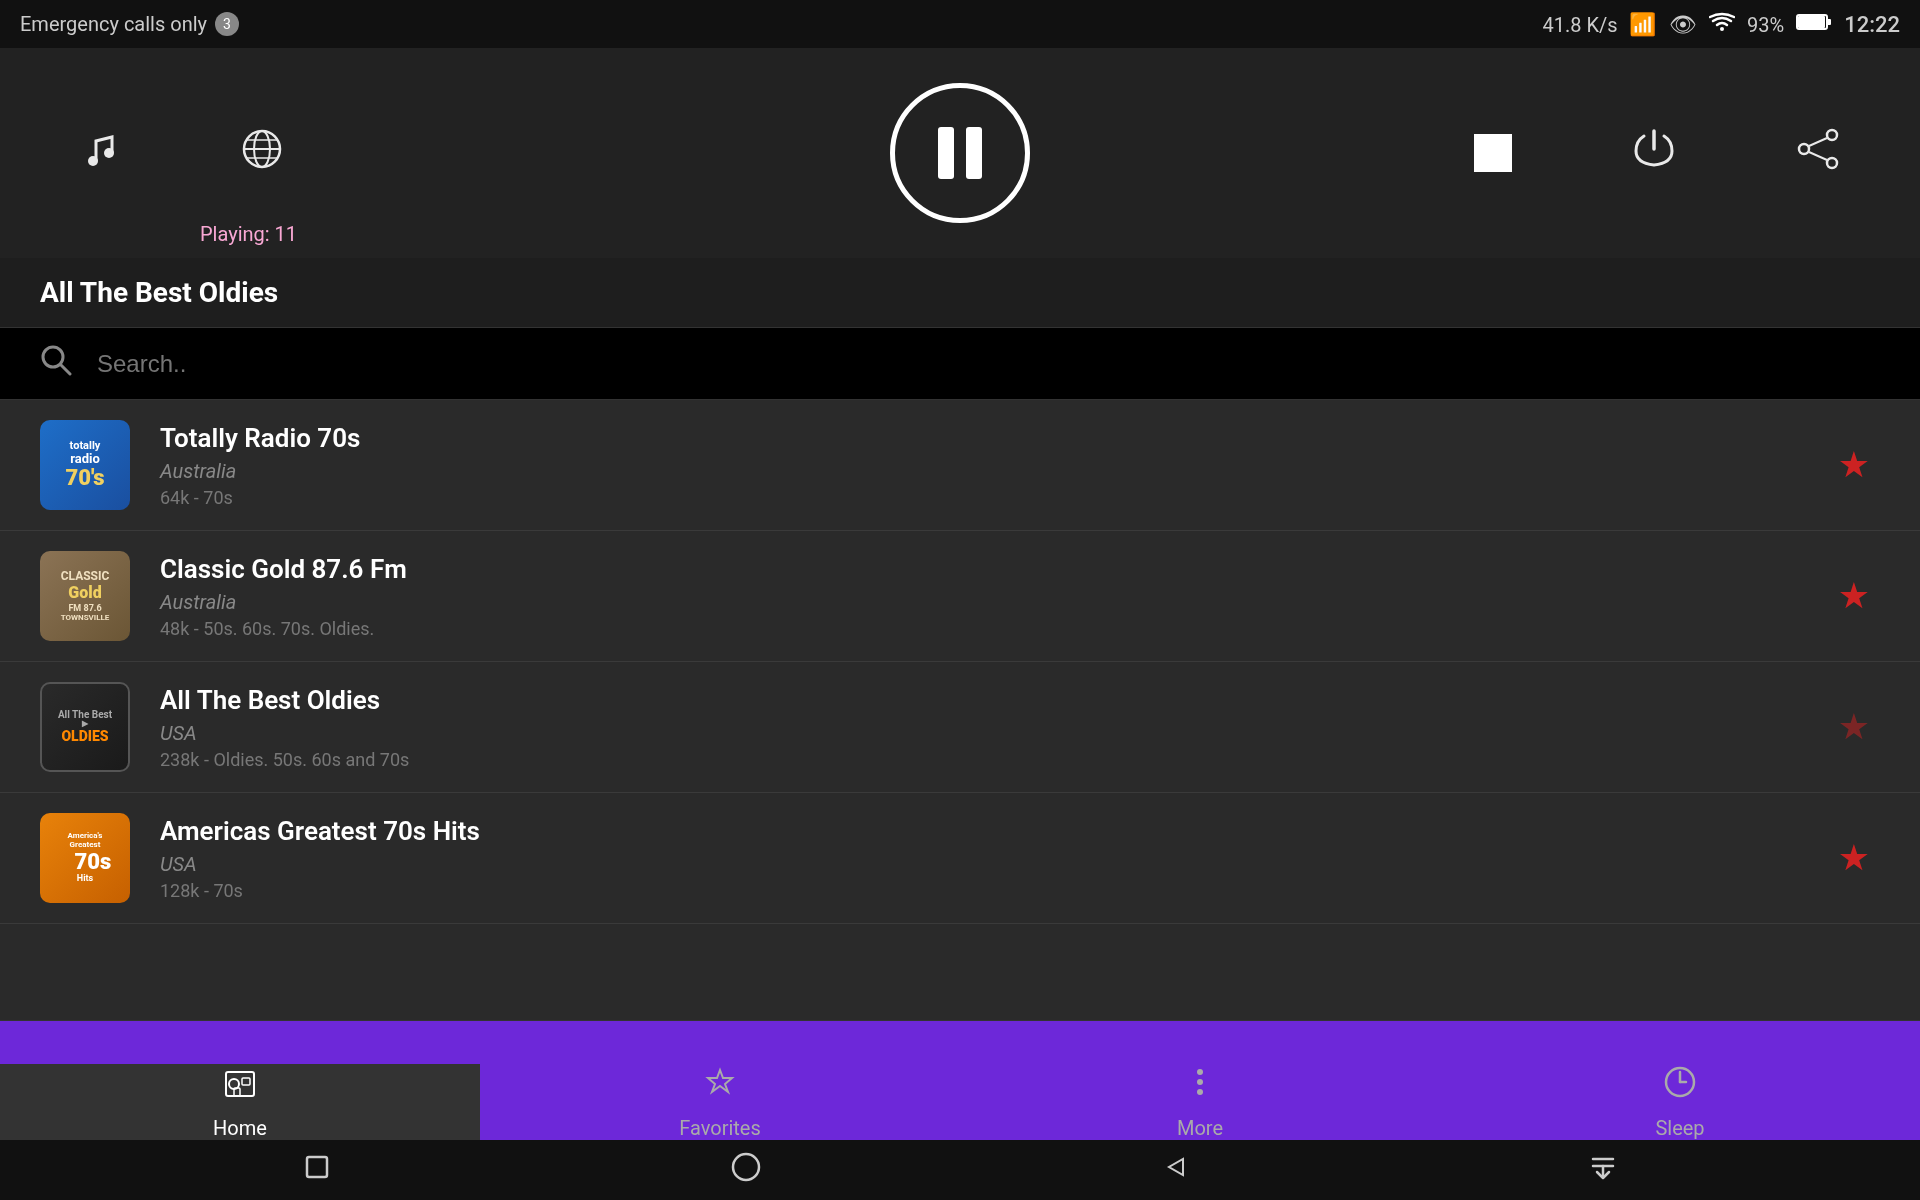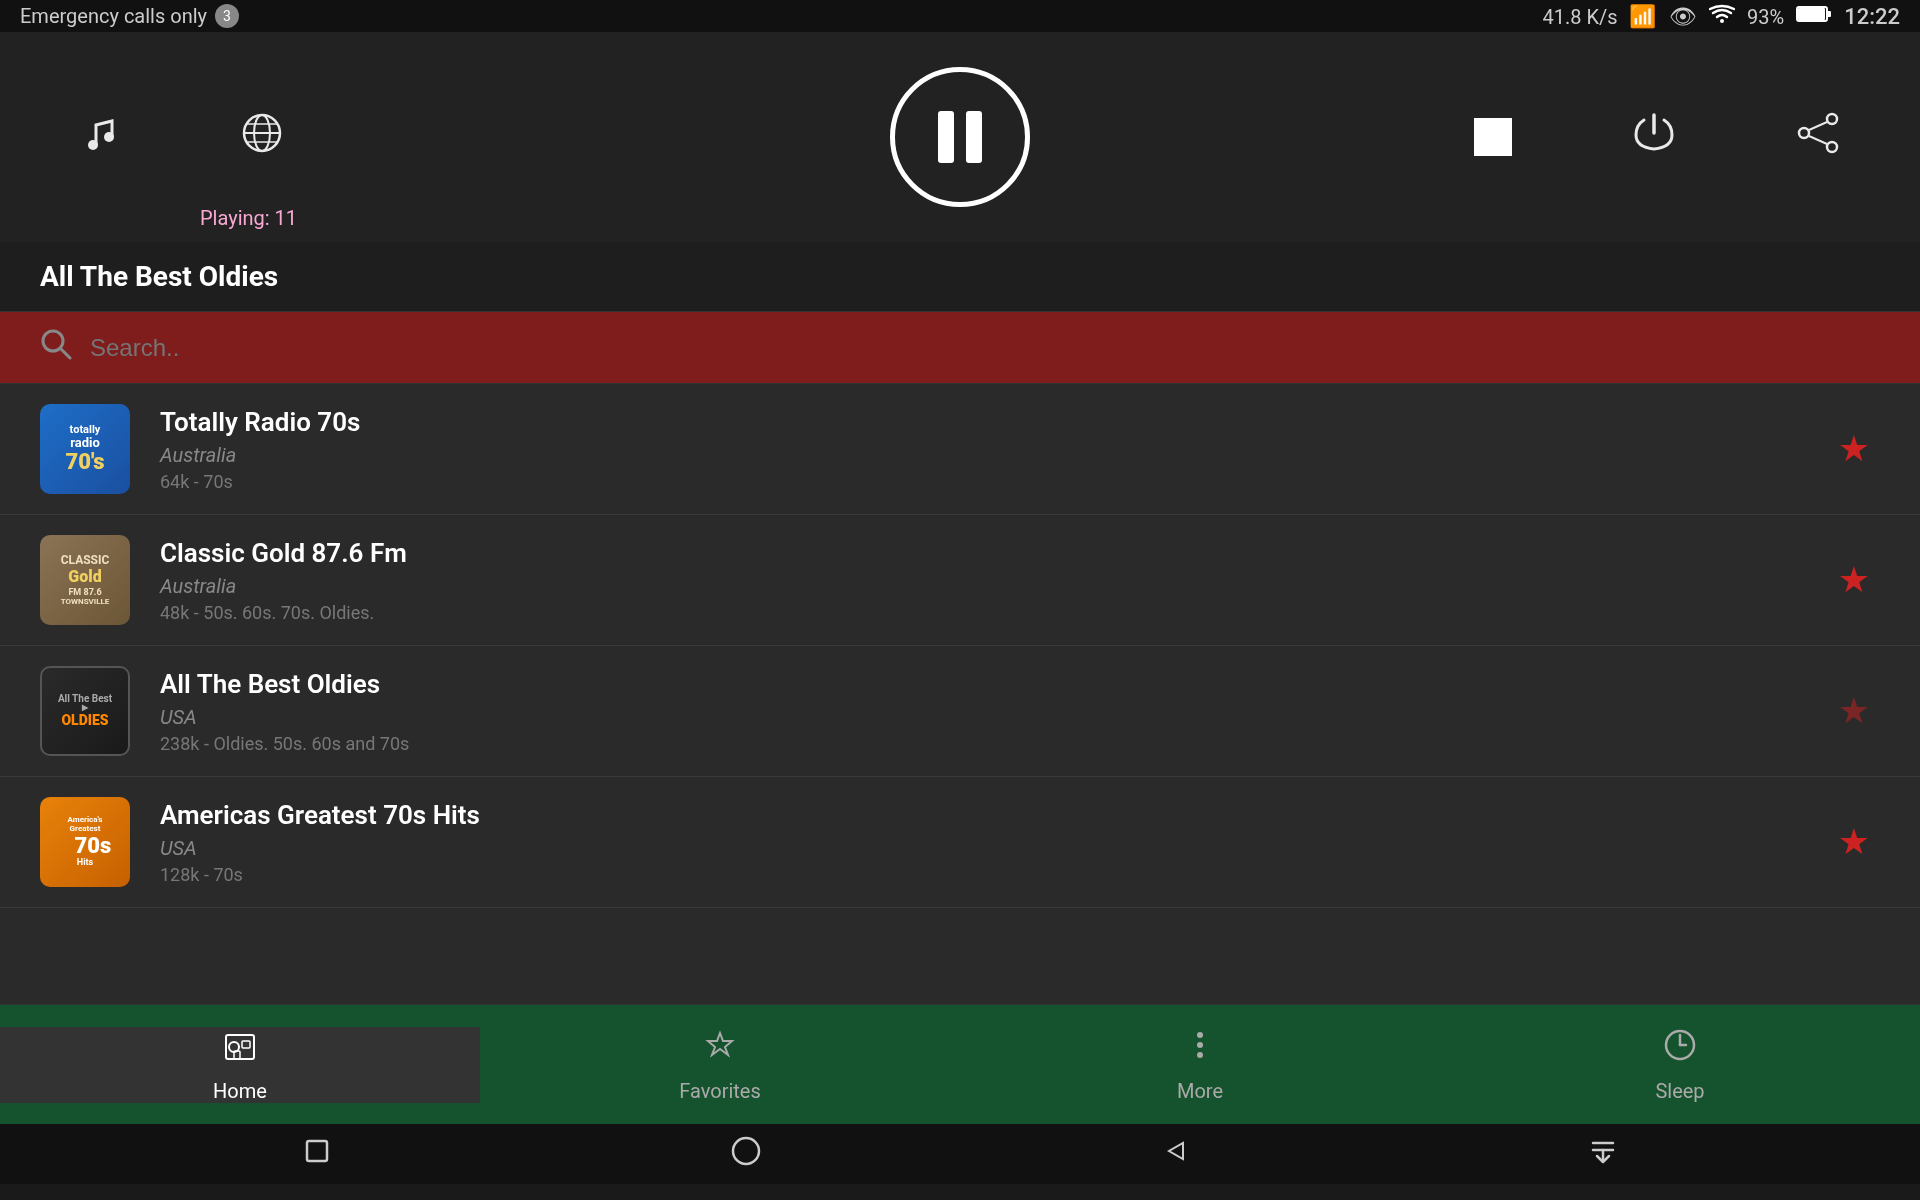--- a/index.html
+++ b/index.html
@@ -8,21 +8,21 @@
       height: 1200px;
       background: #1a1a1a;
       font-family: 'Roboto', Arial, sans-serif;
       color: #ffffff;
       overflow: hidden;
       position: relative;
     }
 
     
     .status-bar {
-      height: 32px;
+      height: 48px;
       background: #111111;
       display: flex;
       align-items: center;
       justify-content: space-between;
       padding: 0 20px;
     }
     .status-left {
       display: flex;
       align-items: center;
       gap: 8px;
@@ -131,25 +131,25 @@
       border-bottom: 1px solid #333;
     }
     .station-title-bar h2 {
       font-size: 28px;
       font-weight: 700;
       color: #ffffff;
     }
 
     
     .search-bar {
-      background: #7f1d1d;
+      background: #000000;
       padding: 16px 40px;
       display: flex;
       align-items: center;
-      gap: 18px;
+      gap: 25px;
       border-bottom: 1px solid #333;
     }
     .search-bar input {
       background: transparent;
       border: none;
       outline: none;
       color: #aaaaaa;
       font-size: 24px;
       width: 100%;
     }
@@ -226,23 +226,23 @@
       font-size: 36px;
       cursor: pointer;
       padding: 10px;
     }
     .star-filled { color: #cc2222; }
     .star-empty { color: #cc2222; opacity: 0.5; }
 
     
     .bottom-nav {
       height: 120px;
-      background: #14532d;
-      display: flex;
-      align-items: center;
+      background: #6d28d9;
+      display: flex;
+      align-items: flex-end;
       border-top: 1px solid #333;
     }
     .nav-item {
       flex: 1;
       display: flex;
       flex-direction: column;
       align-items: center;
       justify-content: center;
       cursor: pointer;
       gap: 8px;

